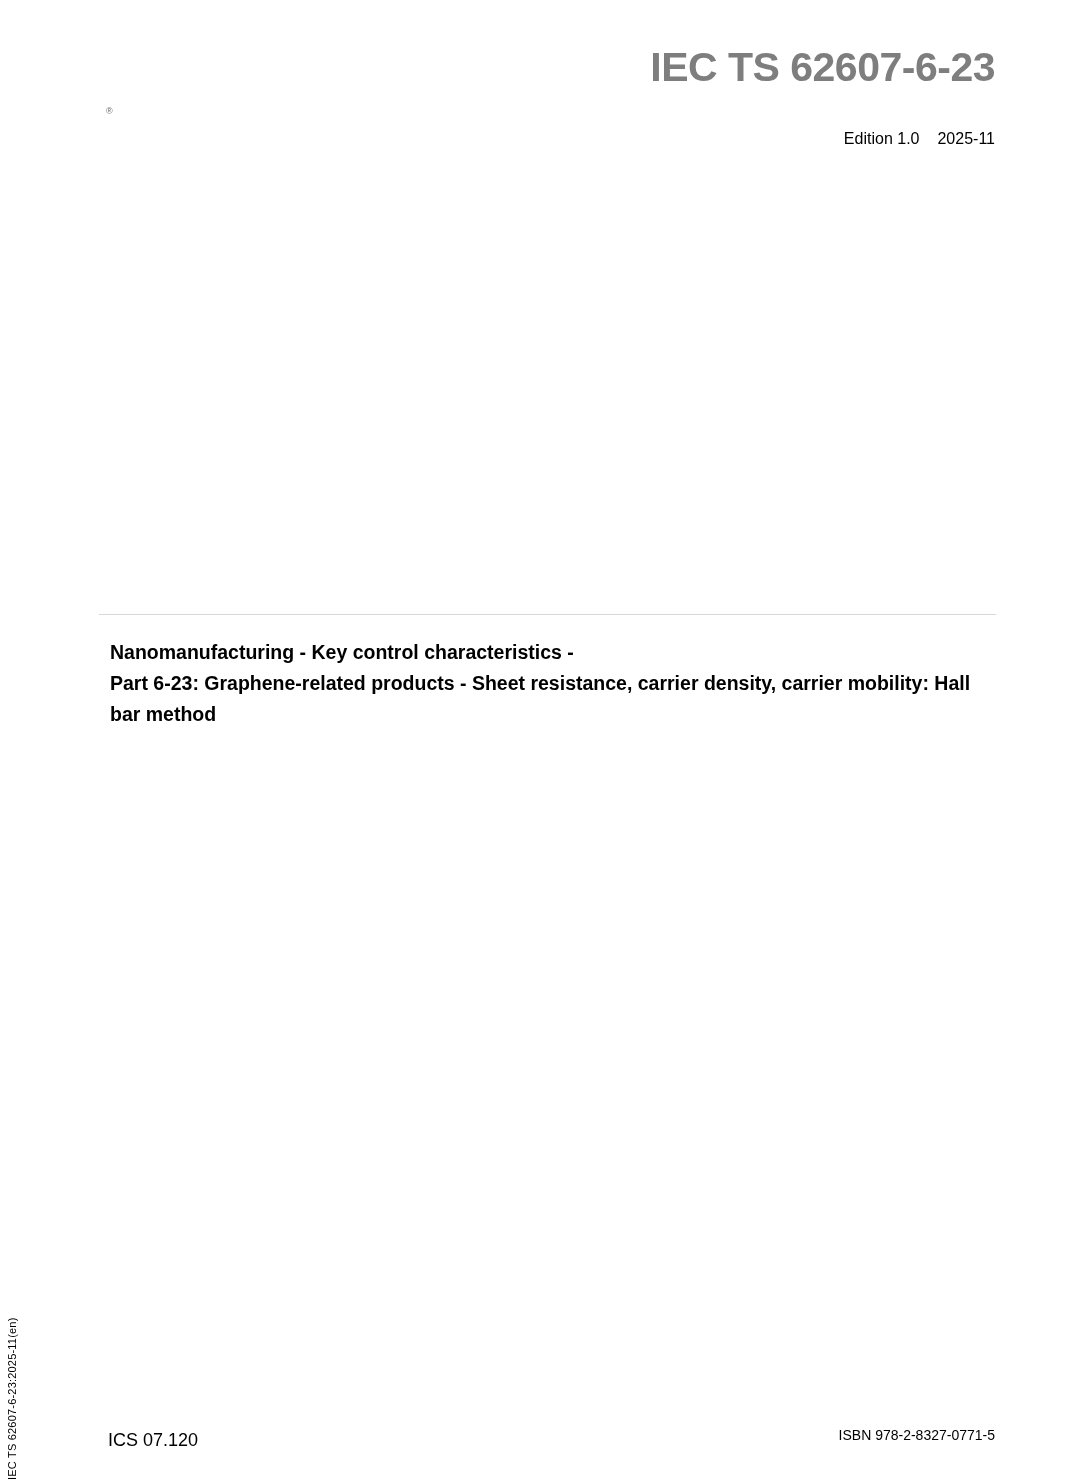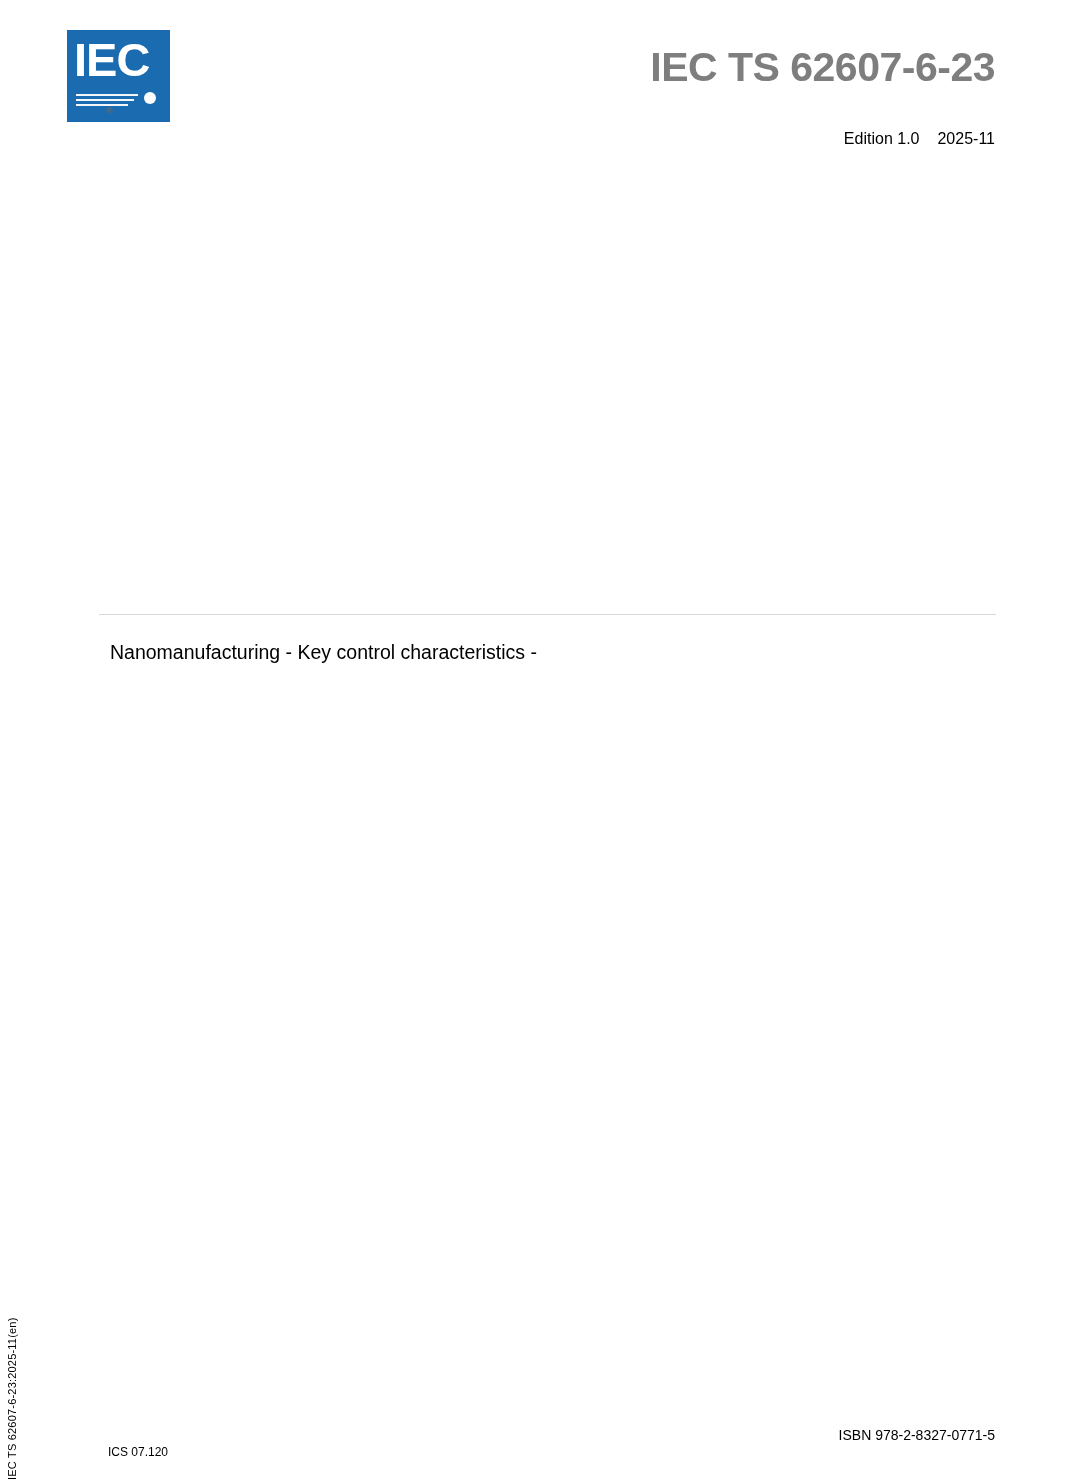--- a/index.html
+++ b/index.html
@@ -138,71 +138,61 @@
     background: #d8d8d8;
   }
 
   
   .subject {
     position: absolute;
     left: 110px;
     top: 637px;
     width: 880px;
     font-size: 19.5px;
-    font-weight: normal;
+    font-weight: bold;
     line-height: 1.6;
     color: #000000;
   }
 
   
   .footer-left {
     position: absolute;
     left: 108px;
-    bottom: 24px;
-    font-size: 12px;
+    bottom: 32px;
+    font-size: 18px;
     color: #000000;
   }
   .footer-right {
     position: absolute;
     right: 84px;
     bottom: 40px;
     font-size: 14px;
     color: #000000;
     margin-top: 24px;
   }
 </style>
 </head>
 <body>
 
 <div class="page">
 
   <div class="spine">IEC TS 62607-6-23:2025-11(en)</div>
 
-  <div class="logo">
-    <div class="logo-inner">
-      <div class="logo-text">IEC</div>
-      <div class="logo-lines">
-          <i></i>
-          <i></i>
-          <i></i>
-        </div>
-      <div class="logo-dot"></div>
-    </div>
-  </div>
   <div class="logo-reg">®</div>
 
   <div class="doc-number">IEC TS 62607-6-23</div>
 
   <div class="edition-line">
     <span>Edition 1.0</span><span class="ed-date">2025-11</span>
   </div>
 
 
   <div class="divider"></div>
 
   <div class="subject">
     <div>Nanomanufacturing - Key control characteristics -</div>
+    <div>Part 6-23: Graphene-related products - Sheet resistance, carrier density, carrier mobility: Hall bar method</div>
   </div>
 
   <div class="footer-left">ICS 07.120</div>
   <div class="footer-right">ISBN 978-2-8327-0771-5</div>
 
 </div>
 
 </body></html>

